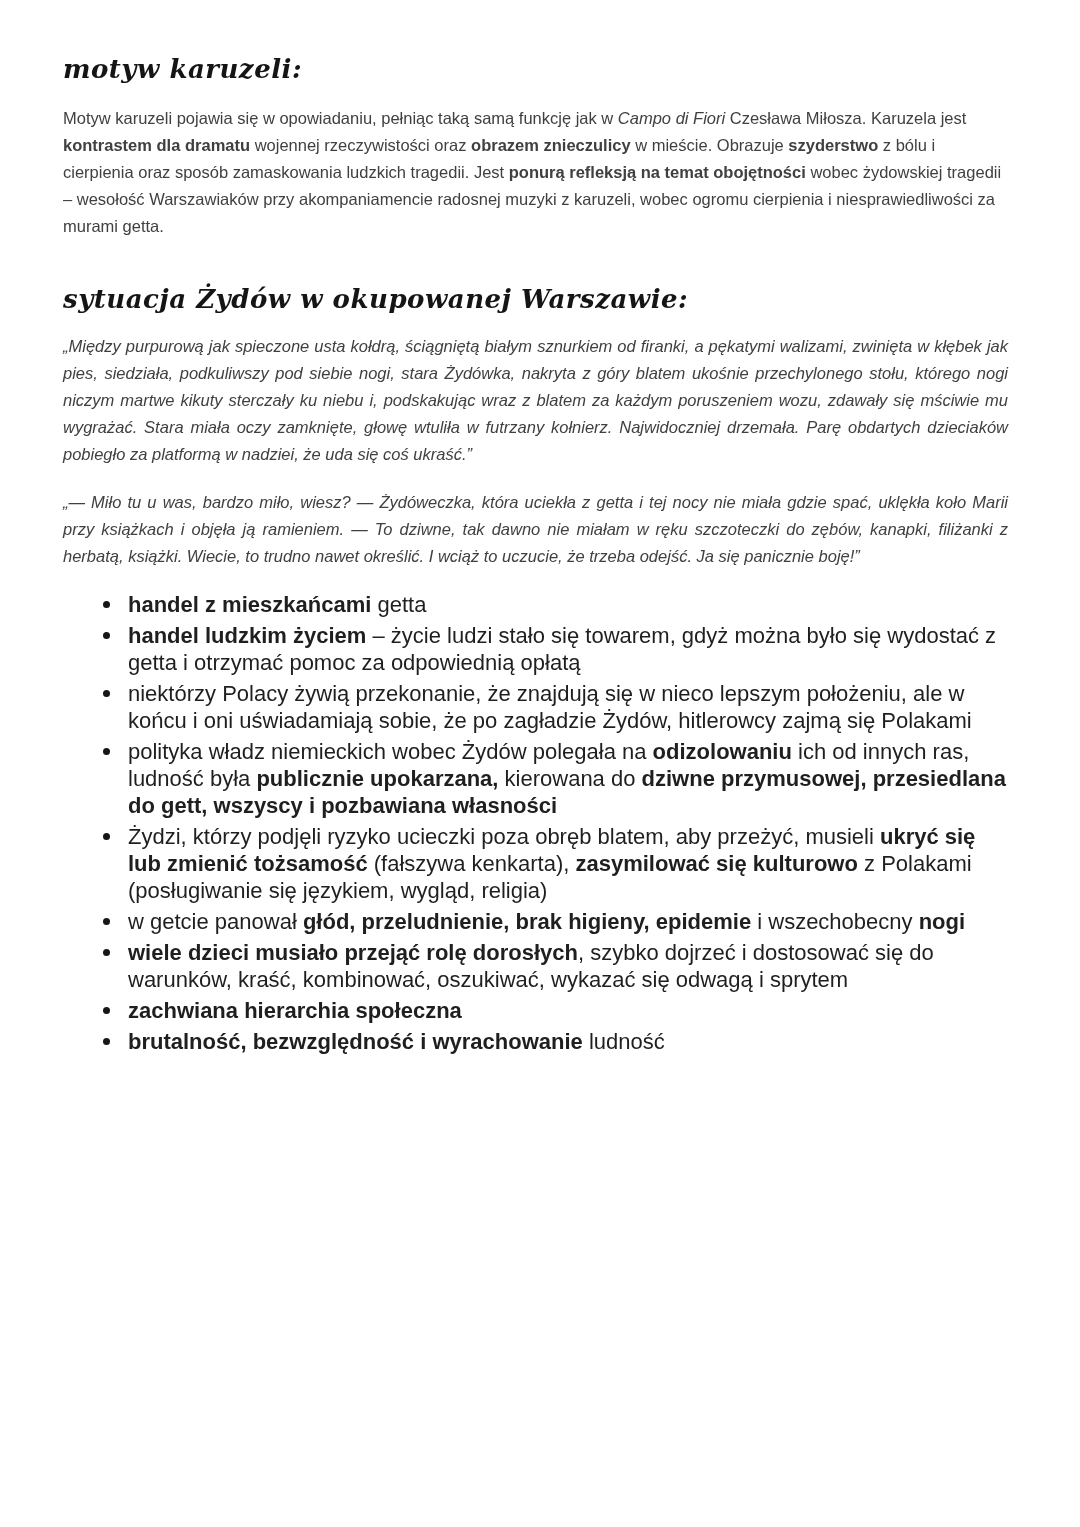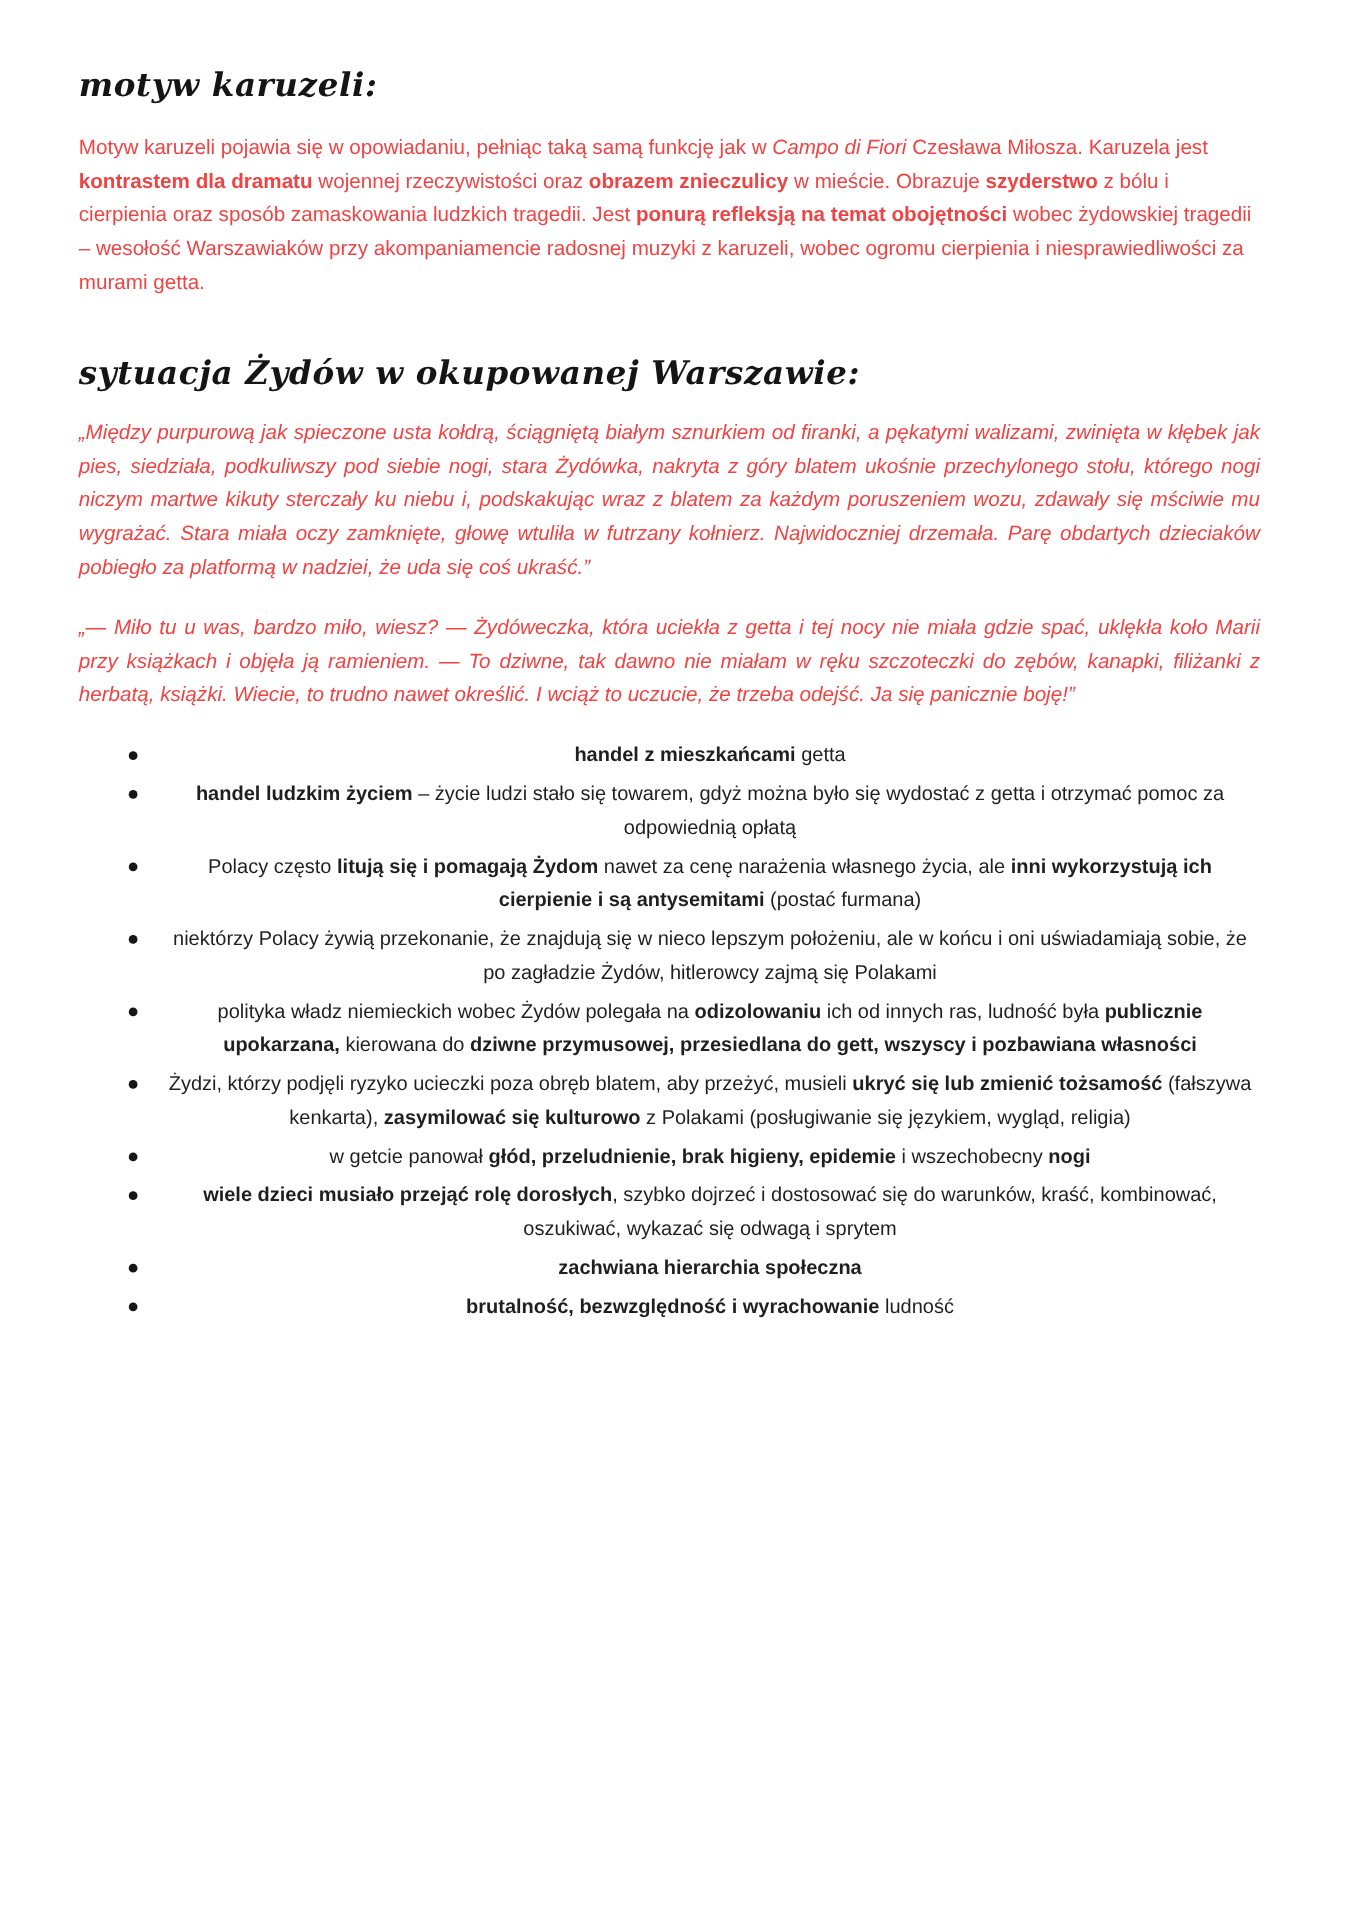--- a/index.html
+++ b/index.html
@@ -32,39 +32,38 @@
     line-height: 1.2;
   }
   .section-sytuacja .script-heading {
     margin-top: 44px;
     margin-bottom: 18px;
   }
   .body-text {
     font-size: 16.5px;
     line-height: 27px;
     margin: 0;
-    color: #ef4444;
+    color: #404040;
   }
   .quote {
     font-style: italic;
     text-align: justify;
     margin-bottom: 21px;
   }
   .bullet-list {
     list-style: none;
     margin: 6px 0 0 0;
     padding: 0 0 0 38px;
   }
   .bullet-list li {
     position: relative;
     padding-left: 27px;
-    font-size: 16px;
+    font-size: 22px;
     line-height: 27px;
     margin-bottom: 4px;
-    text-align: center;
   }
   .bullet-list li::before {
     content: "";
     position: absolute;
     left: 2px;
     top: 10px;
     width: 7px;
     height: 7px;
     border-radius: 50%;
     background: #161616;
@@ -82,21 +81,20 @@
     <p class="body-text"><span>Motyw karuzeli pojawia się w opowiadaniu, pełniąc taką samą funkcję jak w </span><span class="i">Campo di Fiori</span><span> Czesława Miłosza. Karuzela jest </span><span class="b">kontrastem dla dramatu</span><span> wojennej rzeczywistości oraz </span><span class="b">obrazem znieczulicy</span><span> w mieście. Obrazuje </span><span class="b">szyderstwo</span><span> z bólu i cierpienia oraz sposób zamaskowania ludzkich tragedii. Jest </span><span class="b">ponurą refleksją na temat obojętności</span><span> wobec żydowskiej tragedii – wesołość Warszawiaków przy akompaniamencie radosnej muzyki z karuzeli, wobec ogromu cierpienia i niesprawiedliwości za murami getta.</span></p>
   </section>
 
   <section class="section-sytuacja">
     <h2 class="script-heading">sytuacja Żydów w okupowanej Warszawie:</h2>
     <p class="body-text quote"><span class="i">„Między purpurową jak spieczone usta kołdrą, ściągniętą białym sznurkiem od firanki, a pękatymi walizami, zwinięta w kłębek jak pies, siedziała, podkuliwszy pod siebie nogi, stara Żydówka, nakryta z góry blatem ukośnie przechylonego stołu, którego nogi niczym martwe kikuty sterczały ku niebu i, podskakując wraz z blatem za każdym poruszeniem wozu, zdawały się mściwie mu wygrażać. Stara miała oczy zamknięte, głowę wtuliła w futrzany kołnierz. Najwidoczniej drzemała. Parę obdartych dzieciaków pobiegło za platformą w nadziei, że uda się coś ukraść.”</span></p>
     <p class="body-text quote"><span class="i">„— Miło tu u was, bardzo miło, wiesz? — Żydóweczka, która uciekła z getta i tej nocy nie miała gdzie spać, uklękła koło Marii przy książkach i objęła ją ramieniem. — To dziwne, tak dawno nie miałam w ręku szczoteczki do zębów, kanapki, filiżanki z herbatą, książki. Wiecie, to trudno nawet określić. I wciąż to uczucie, że trzeba odejść. Ja się panicznie boję!”</span></p>
     <ul class="bullet-list">
         <li><span class="b">handel z mieszkańcami</span><span> getta</span></li>
         <li><span class="b">handel ludzkim życiem</span><span> – życie ludzi stało się towarem, gdyż można było się wydostać z getta i otrzymać pomoc za odpowiednią opłatą</span></li>
-        <li><span>Polacy często </span><span class="b">litują się i pomagają Żydom</span><span> nawet za cenę narażenia własnego życia, ale </span><span class="b">inni wykorzystują ich cierpienie i są antysemitami</span><span> (postać furmana)</span></li>
         <li><span>niektórzy Polacy żywią przekonanie, że znajdują się w nieco lepszym położeniu, ale w końcu i oni uświadamiają sobie, że po zagładzie Żydów, hitlerowcy zajmą się Polakami</span></li>
         <li><span>polityka władz niemieckich wobec Żydów polegała na </span><span class="b">odizolowaniu</span><span> ich od innych ras, ludność była </span><span class="b">publicznie upokarzana,</span><span> kierowana do </span><span class="b">dziwne przymusowej,</span><span> </span><span class="b">przesiedlana do gett, wszyscy i pozbawiana własności</span></li>
         <li><span>Żydzi, którzy podjęli ryzyko ucieczki poza obręb blatem, aby przeżyć, musieli </span><span class="b">ukryć się lub zmienić tożsamość</span><span> (fałszywa kenkarta), </span><span class="b">zasymilować się kulturowo</span><span> z Polakami (posługiwanie się językiem, wygląd, religia)</span></li>
         <li><span>w getcie panował </span><span class="b">głód, przeludnienie, brak higieny, epidemie</span><span> i wszechobecny </span><span class="b">nogi</span></li>
         <li><span class="b">wiele dzieci musiało przejąć rolę dorosłych</span><span>, szybko dojrzeć i dostosować się do warunków, kraść, kombinować, oszukiwać, wykazać się odwagą i sprytem</span></li>
         <li><span class="b">zachwiana hierarchia społeczna</span></li>
         <li><span class="b">brutalność, bezwzględność i wyrachowanie</span><span> ludność</span></li>
       </ul>
   </section>
 

